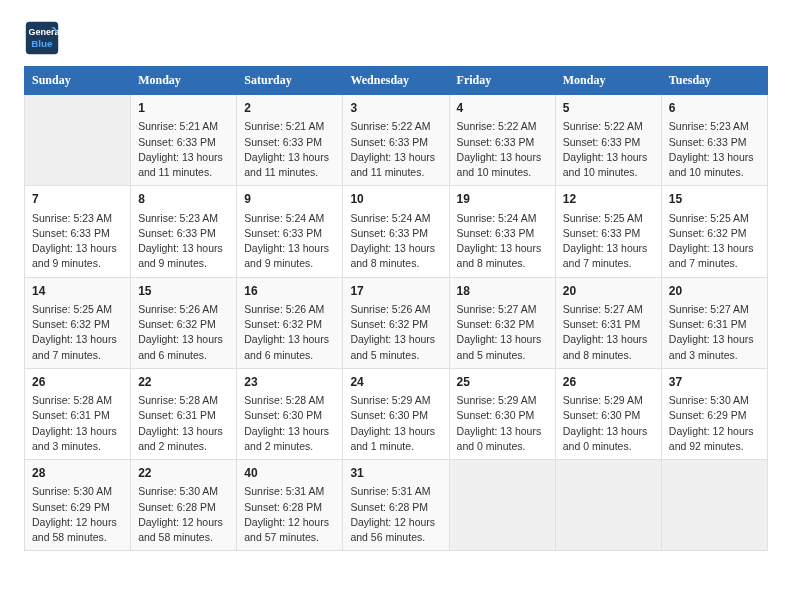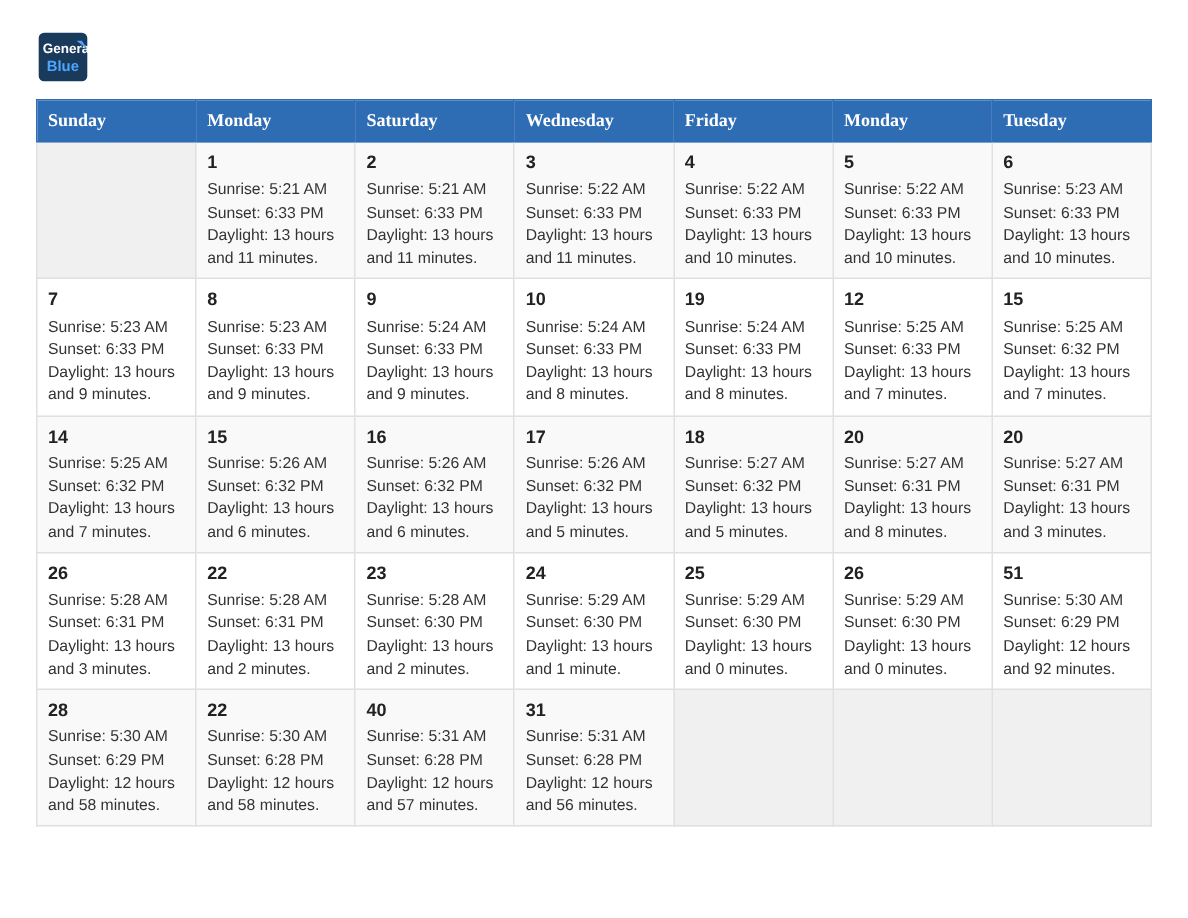--- a/index.html
+++ b/index.html
@@ -308,21 +308,21 @@
           <div class="cell-text">and 0 minutes.</div>
         </td>
         <td>
           <span class="day-num">26</span>
           <div class="cell-text">Sunrise: 5:29 AM</div>
           <div class="cell-text">Sunset: 6:30 PM</div>
           <div class="cell-text">Daylight: 13 hours</div>
           <div class="cell-text">and 0 minutes.</div>
         </td>
         <td>
-          <span class="day-num">51</span>
+          <span class="day-num">37</span>
           <div class="cell-text">Sunrise: 5:30 AM</div>
           <div class="cell-text">Sunset: 6:29 PM</div>
           <div class="cell-text">Daylight: 12 hours</div>
           <div class="cell-text">and 92 minutes.</div>
         </td>
       </tr>
       <tr class="row-week">
         <td>
           <span class="day-num">28</span>
           <div class="cell-text">Sunrise: 5:30 AM</div>

